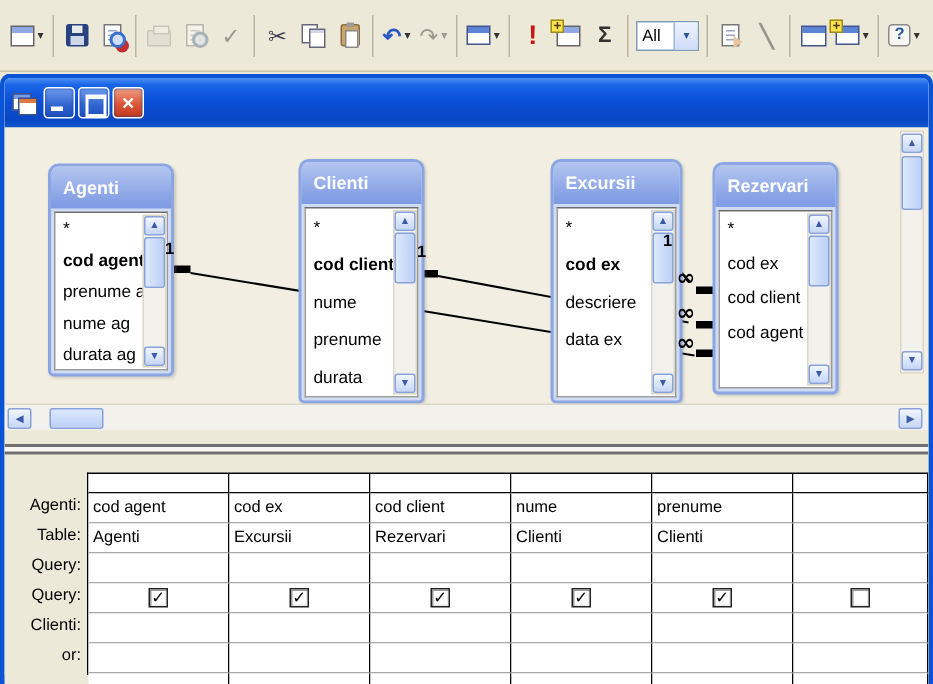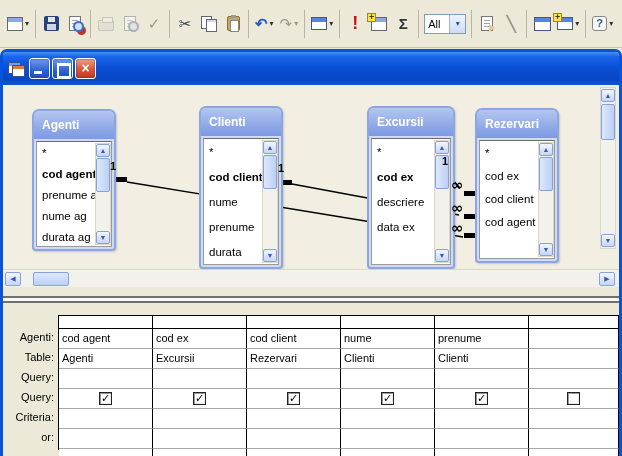--- a/index.html
+++ b/index.html
@@ -327,21 +327,21 @@
     <div class="splitter">
         <div class="groove"></div>
       </div>
 
     <div class="qbe">
       <div class="rowlabels">
         <div>Agenti:</div>
         <div>Table:</div>
         <div>Query:</div>
         <div>Query:</div>
-        <div>Criteria:</div>
+        <div>Clienti:</div>
         <div>or:</div>
       </div>
       <div class="grid">
 
         <div class="cell seltop"></div>
           <div class="cell seltop"></div>
           <div class="cell seltop"></div>
           <div class="cell seltop"></div>
           <div class="cell seltop"></div>
           <div class="cell seltop"></div>

